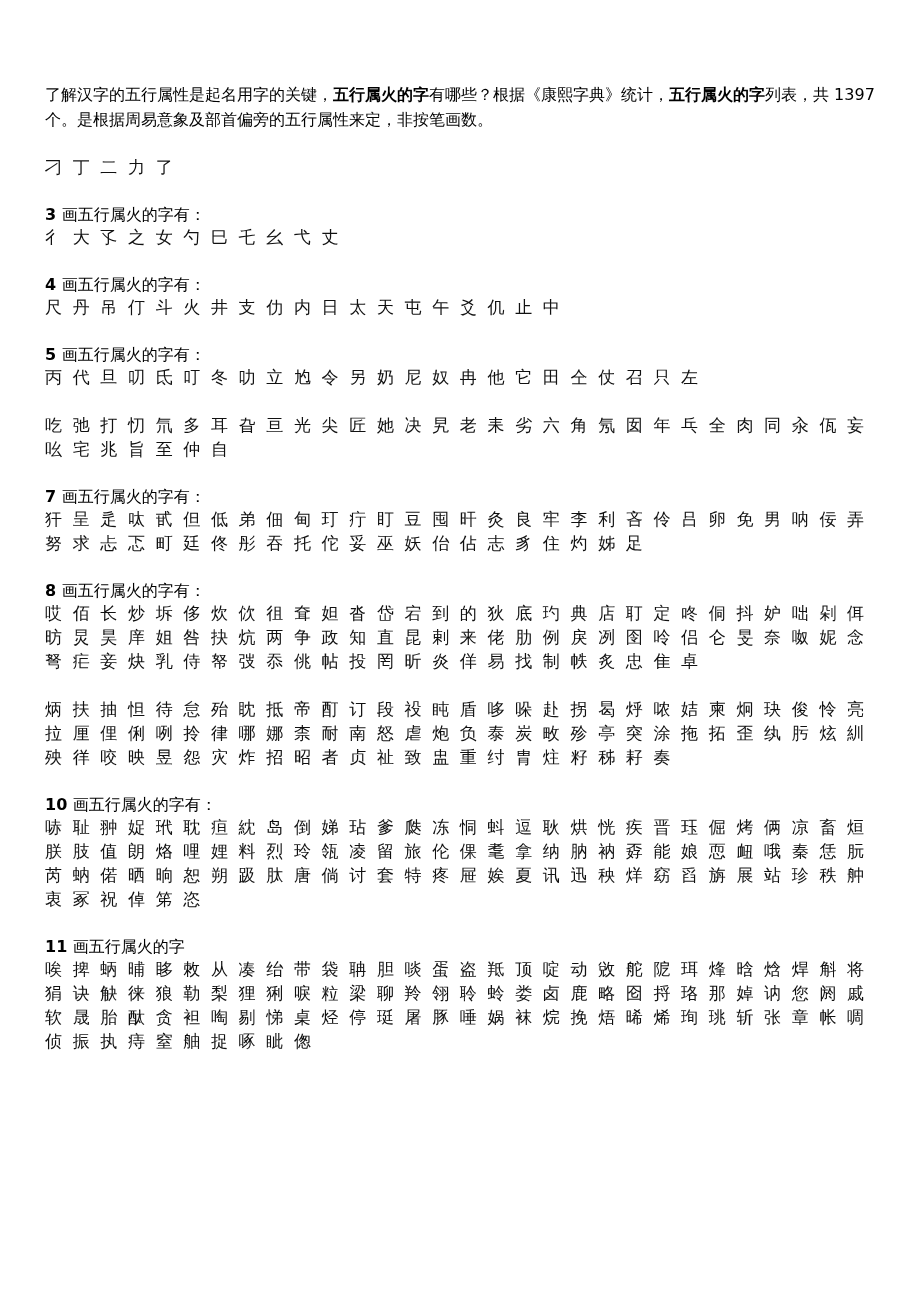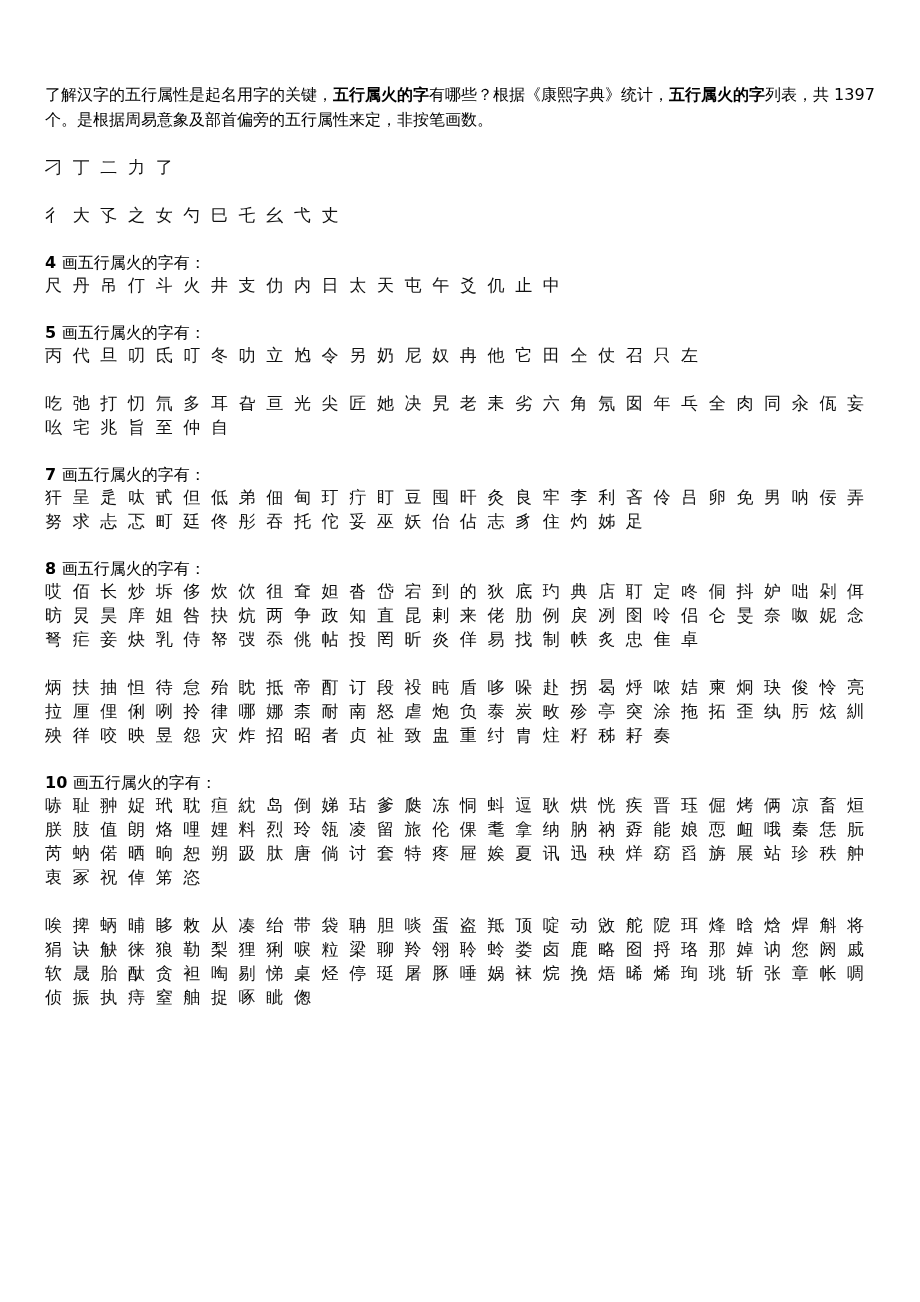--- a/index.html
+++ b/index.html
@@ -77,20 +77,21 @@
       <div class="section">
         <div class="char-grid">
           <span class="char" style="width: 27.6667px;">刁</span>
           <span class="char" style="width: 27.6667px;">丁</span>
           <span class="char" style="width: 27.6667px;">二</span>
           <span class="char" style="width: 27.6667px;">力</span>
           <span class="char" style="width: 27.6667px;">了</span>
         </div>
       </div>
       <div class="section">
+        <div class="section-title"><span class="num">3</span> <span class="txt">画五行属火的字有：</span></div>
         <div class="char-grid">
           <span class="char" style="width: 27.6667px;">彳</span>
           <span class="char" style="width: 27.6667px;">大</span>
           <span class="char" style="width: 27.6667px;">孓</span>
           <span class="char" style="width: 27.6667px;">之</span>
           <span class="char" style="width: 27.6667px;">女</span>
           <span class="char" style="width: 27.6667px;">勺</span>
           <span class="char" style="width: 27.6667px;">巳</span>
           <span class="char" style="width: 27.6667px;">乇</span>
           <span class="char" style="width: 27.6667px;">幺</span>
@@ -520,20 +521,21 @@
           <span class="char" style="width: 27.6667px;">舯</span>
           <span class="char" style="width: 27.6667px;">衷</span>
           <span class="char" style="width: 27.6667px;">冢</span>
           <span class="char" style="width: 27.6667px;">祝</span>
           <span class="char" style="width: 27.6667px;">倬</span>
           <span class="char" style="width: 27.6667px;">笫</span>
           <span class="char" style="width: 27.6667px;">恣</span>
         </div>
       </div>
       <div class="section">
+        <div class="section-title"><span class="num">11</span> <span class="txt">画五行属火的字</span></div>
         <div class="char-grid">
           <span class="char" style="width: 27.6667px;">唉</span>
           <span class="char" style="width: 27.6667px;">捭</span>
           <span class="char" style="width: 27.6667px;">蛃</span>
           <span class="char" style="width: 27.6667px;">晡</span>
           <span class="char" style="width: 27.6667px;">眵</span>
           <span class="char" style="width: 27.6667px;">敇</span>
           <span class="char" style="width: 27.6667px;">从</span>
           <span class="char" style="width: 27.6667px;">凑</span>
           <span class="char" style="width: 27.6667px;">绐</span>

